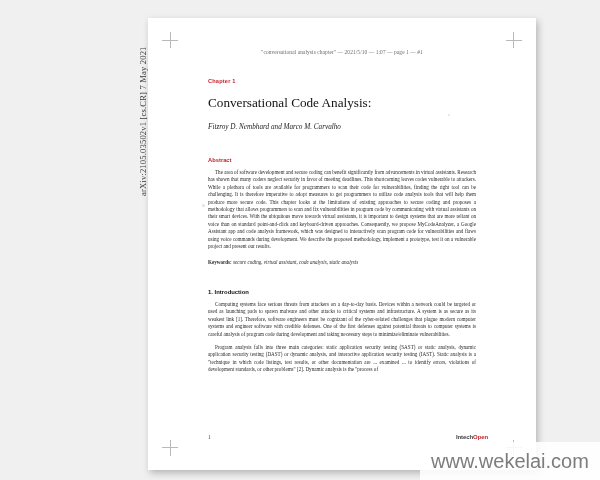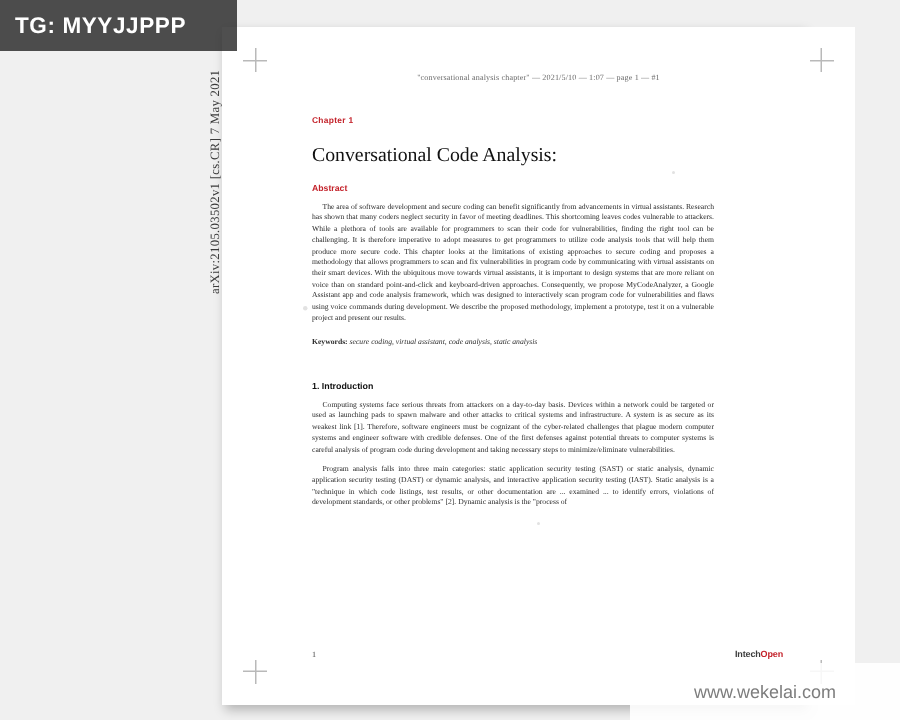--- a/index.html
+++ b/index.html
@@ -40,21 +40,21 @@
   }
   .wm-br {
     position: absolute;
     right: 0;
     bottom: 0;
     width: 180px;
     height: 38px;
     background: rgba(255,255,255,0.88);
     color: #7d7d7d;
     font-family: "Liberation Sans", sans-serif;
-    font-size: 12px;
+    font-size: 20px;
     display: flex;
     align-items: center;
     justify-content: center;
     z-index: 40;
   }
 
   
   .page-shadow {
     position: absolute;
     left: 148px;
@@ -65,21 +65,20 @@
     box-shadow: 2px 3px 7px rgba(0,0,0,0.25);
   }
   .page {
     position: absolute;
     left: 148px;
     top: 18px;
     width: 388px;
     height: 452px;
     background: #ffffff;
     overflow: hidden;
-    padding-left: 34px;
   }
 
   
   .crop {
     position: absolute;
     background: #b9b9b9;
   }
   .crop.h { height: 1px; width: 16px; }
   .crop.v { width: 1px; height: 16px; }
 
@@ -244,20 +243,21 @@
     <div class="run-head">"conversational analysis chapter" — 2021/5/10 — 1:07 — page 1 — #1</div>
 
     <div class="content">
 
       <div class="chapter-label">Chapter 1</div>
 
       <h1 class="title">
         <span class="line">Conversational Code Analysis:</span>
       </h1>
 
+      <div class="authors">Fitzroy D. Nembhard and Marco M. Carvalho</div>
 
       <div class="sec-red">Abstract</div>
       <div class="abstract-body">The area of software development and secure coding can benefit significantly from advancements in virtual assistants. Research has shown that many coders neglect security in favor of meeting deadlines. This shortcoming leaves codes vulnerable to attackers. While a plethora of tools are available for programmers to scan their code for vulnerabilities, finding the right tool can be challenging. It is therefore imperative to adopt measures to get programmers to utilize code analysis tools that will help them produce more secure code. This chapter looks at the limitations of existing approaches to secure coding and proposes a methodology that allows programmers to scan and fix vulnerabilities in program code by communicating with virtual assistants on their smart devices. With the ubiquitous move towards virtual assistants, it is important to design systems that are more reliant on voice than on standard point-and-click and keyboard-driven approaches. Consequently, we propose MyCodeAnalyzer, a Google Assistant app and code analysis framework, which was designed to interactively scan program code for vulnerabilities and flaws using voice commands during development. We describe the proposed methodology, implement a prototype, test it on a vulnerable project and present our results.</div>
 
       <div class="keywords">
         <b>Keywords:</b>
         <i>secure coding, virtual assistant, code analysis, static analysis</i>
       </div>
 
       <div class="sec-head">1. Introduction</div>
@@ -271,16 +271,15 @@
       <div class="logo"><span class="dark">Intech</span><span>Open</span></div>
     </div>
 
     <div class="speck" style="left:54px; top:186px; width:3px; height:3px;"></div>
     <div class="speck" style="left:300px; top:96px; width:2px; height:2px;"></div>
     <div class="speck" style="left:210px; top:330px; width:2px; height:2px;"></div>
   </div>
 
   <div class="arxiv">arXiv:2105.03502v1  [cs.CR]  7 May 2021</div>
 
-  <div class="wm-tl">TG: MYYJJPPP</div>
   <div class="wm-br">www.wekelai.com</div>
 
 </div>
 
 </body></html>

